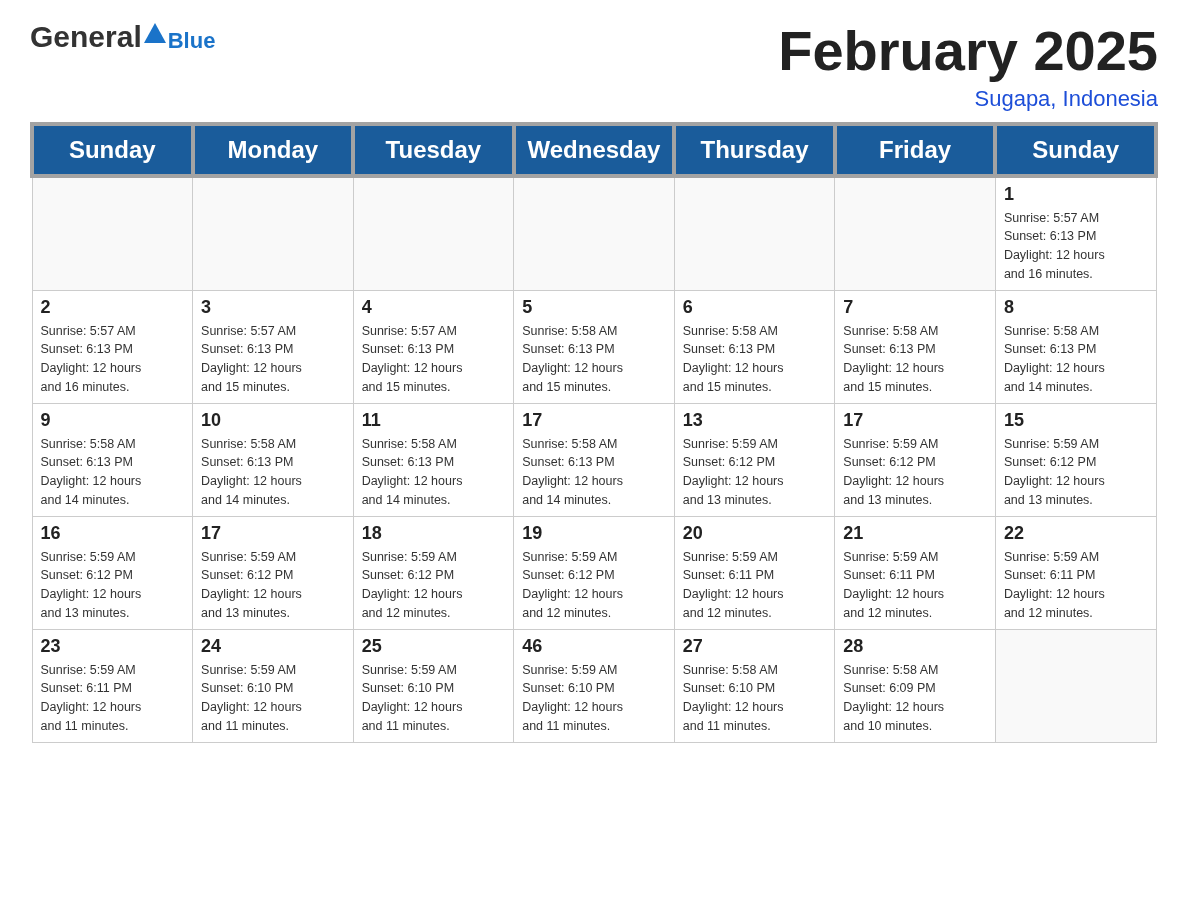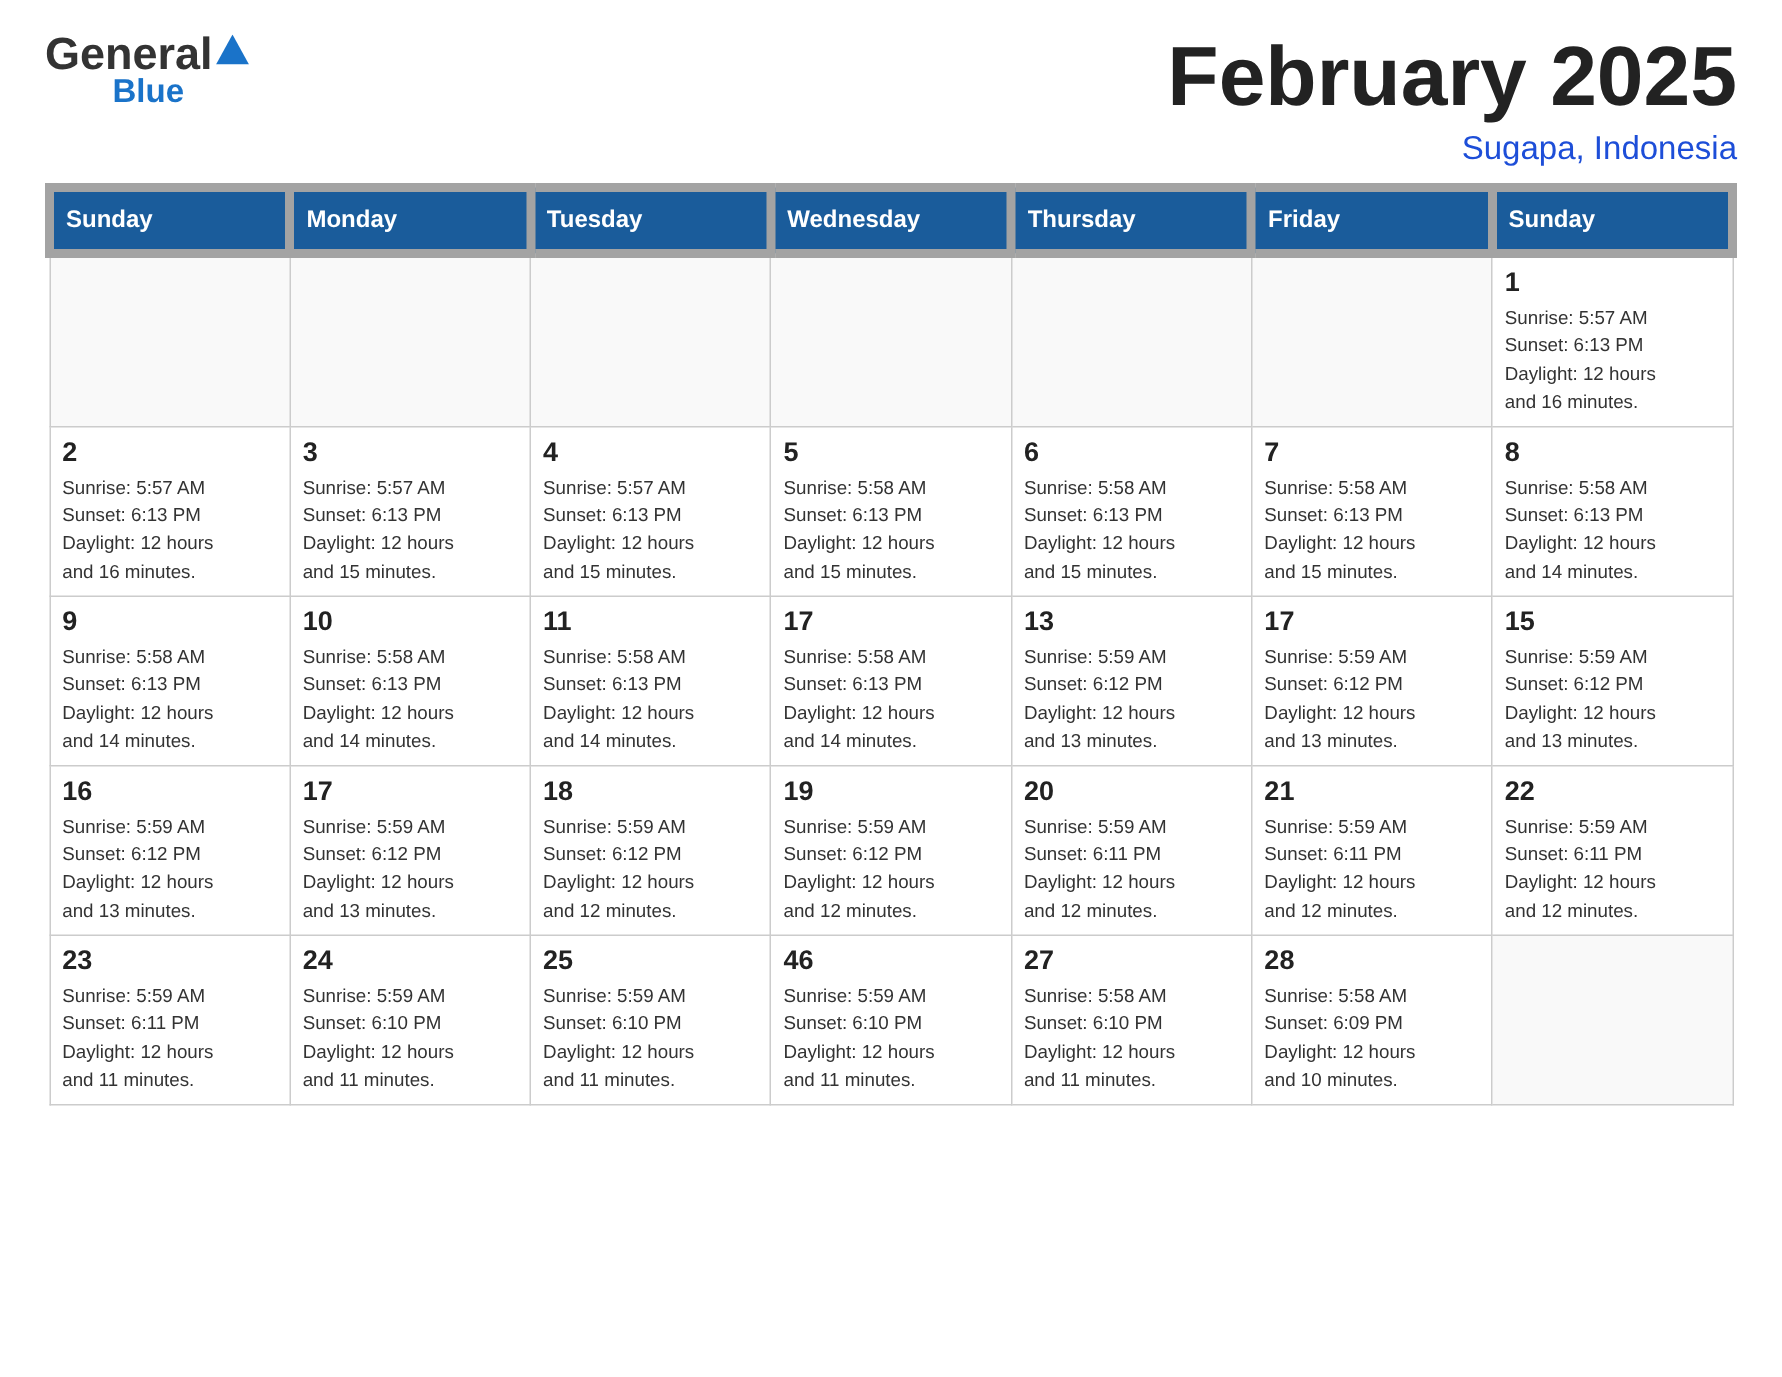--- a/index.html
+++ b/index.html
@@ -37,25 +37,25 @@
       margin-top: 4px;
     }
     .calendar {
       width: 100%;
       border-collapse: collapse;
       margin-top: 8px;
     }
     .calendar thead tr th {
       background-color: #1a5c9b;
       color: #fff;
-      font-size: 16px;
+      font-size: 24px;
       font-weight: bold;
       padding: 10px 8px;
-      text-align: left;
-      border: 6px solid #a3a3a3;
+      text-align: center;
+      border: 4px solid #a3a3a3;
     }
     .calendar tbody tr td {
       vertical-align: top;
       border: 1px solid #ccc;
       padding: 6px 8px;
       width: 14.28%;
       min-height: 110px;
       height: 110px;
     }
     .calendar tbody tr td.empty {
@@ -74,21 +74,21 @@
     }
     .week-row td {
       border-top: 2px solid #1a5c9b;
     }
   </style>
 </head>
 <body>
 
 <div class="header">
   <div class="logo">
-    <div style="display:flex;flex-direction:column;align-items:center;">
+    <div style="display:flex;flex-direction:row;align-items:flex-end;">
       <div style="display:flex;align-items:center;">
         <span style="font-size:30px;font-weight:bold;color:#333;font-family:Arial;">General</span>
         <svg width="22" height="20" viewBox="0 0 22 20" style="margin-left:2px;margin-top:-8px;">
           <polygon points="11,0 22,20 0,20" fill="#1a73c9"></polygon>
         </svg>
       </div>
       <div style="font-size:22px;font-weight:bold;color:#1a73c9;margin-top:-6px;padding-left:2px;">Blue</div>
     </div>
   </div>
   <div class="title-block">

